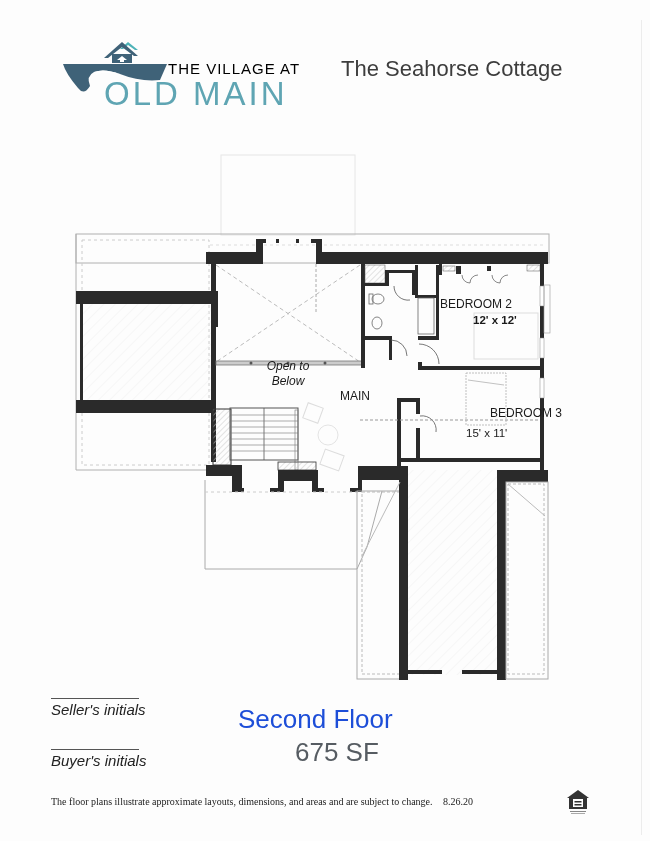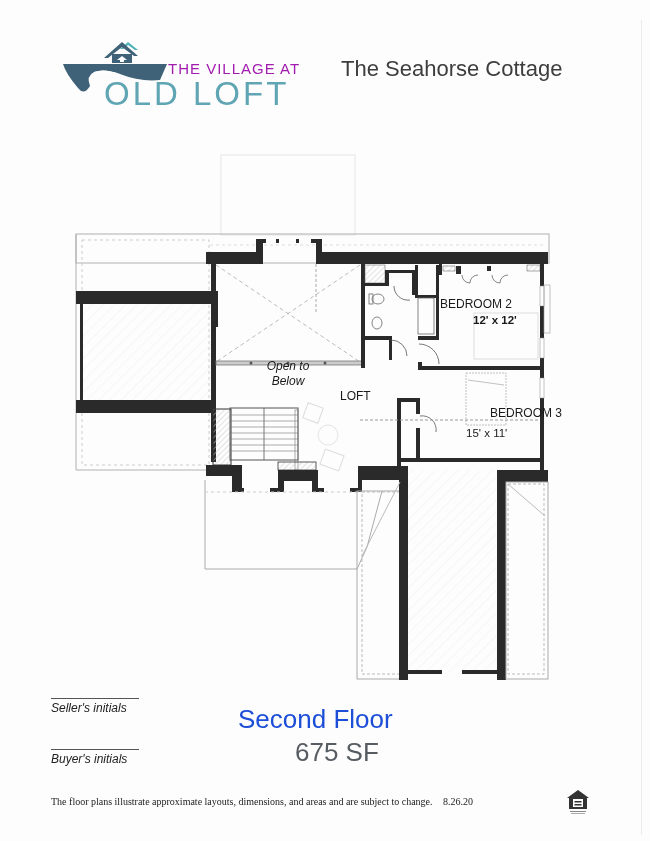--- a/index.html
+++ b/index.html
@@ -1,27 +1,27 @@
 <!DOCTYPE html>
 <html><head>
 <meta charset="utf-8">
 <style>
   html, body { margin:0; padding:0; }
   body { width:650px; height:841px; background:#fdfdfd; position:relative; overflow:hidden; font-family:"Liberation Sans", sans-serif; }
   .abs { position:absolute; }
   .logo-svg { position:absolute; left:60px; top:38px; }
-  .logo-line1 { left:168px; top:60px; font-size:15px; letter-spacing:1px; color:#a21caf; font-family:"Liberation Sans", sans-serif; }
+  .logo-line1 { left:168px; top:60px; font-size:15px; letter-spacing:1px; color:#000000; font-family:"Liberation Sans", sans-serif; }
   .logo-line2 { left:104px; top:77px; font-size:33px; letter-spacing:3px; color:#5fa5b3; font-family:"Liberation Sans", sans-serif; line-height:34px; }
   .cottage-title { left:341px; top:56px; font-size:22px; color:#3d3d3d; }
   .plan { position:absolute; left:0; top:0; }
   .room-label { position:absolute; font-size:12px; color:#1a1a1a; }
   .room-dim { position:absolute; font-size:11.5px; color:#1a1a1a; }
   .open-label { position:absolute; font-size:12px; font-style:italic; color:#1a1a1a; text-align:center; line-height:15px; }
   .init-line { position:absolute; height:1px; background:#555; width:88px; }
-  .init-label { position:absolute; font-size:12px; font-style:italic; color:#222; }
+  .init-label { position:absolute; font-size:15px; font-style:italic; color:#222; }
   .floor-name { left:238px; top:704px; font-size:26px; color:#1d4ed8; }
   .floor-sf { left:295px; top:737px; font-size:26px; color:#565c62; }
   .disclaimer { left:51px; top:796px; font-size:10px; color:#222; font-family:"Liberation Serif", serif; }
   .eho { position:absolute; left:566px; top:789px; }
   .edge-line { position:absolute; left:641px; top:20px; width:1px; height:815px; background:#ececec; }
 </style>
 </head>
 <body>
 
 <svg class="logo-svg" width="110" height="60" viewBox="0 0 110 60">
@@ -30,21 +30,21 @@
 
   <polygon points="62,4 78,18 74,18 62,9 48,20 44,20" fill="#3f6278"></polygon>
   <rect x="52" y="16" width="20" height="9" fill="#3f6278"></rect>
   <polygon points="62,18 57,22 67,22" fill="#ffffff"></polygon>
   <rect x="60" y="21" width="4" height="3" fill="#ffffff"></rect>
 
   <path d="M3,26 L107,26 L100,42 Q80,44 60,36 Q44,30 34,34 Q26,38 30,48 Q24,58 18,50 Q6,36 3,26 Z" fill="#3f6278"></path>
   <path d="M34,34 Q44,30 60,36 Q44,33 36,37 Z" fill="#ffffff"></path>
 </svg>
 <div class="abs logo-line1">THE VILLAGE AT</div>
-<div class="abs logo-line2">OLD LOFT</div>
+<div class="abs logo-line2">OLD MAIN</div>
 
 <div class="abs cottage-title">The Seahorse Cottage</div>
 
 <svg class="plan" width="650" height="700" viewBox="0 0 650 700">
   <defs>
     <pattern id="hatch" width="4" height="4" patternUnits="userSpaceOnUse" patternTransform="rotate(45)">
       <line x1="0" y1="0" x2="0" y2="4" stroke="#c8c8c8" stroke-width="1"></line>
     </pattern>
     <pattern id="hatchLight" width="8" height="8" patternUnits="userSpaceOnUse" patternTransform="rotate(45)">
       <line x1="0" y1="0" x2="0" y2="8" stroke="#f0f0f0" stroke-width="1"></line>
@@ -180,21 +180,21 @@
   <rect x="506" y="482" width="42" height="197" fill="none" stroke="#aaaaaa"></rect>
   <rect x="508" y="484" width="36" height="190" fill="none" stroke="#bbbbbb" stroke-dasharray="3,2"></rect>
   <line x1="508" y1="484" x2="545" y2="516" stroke="#bbbbbb"></line>
   <line x1="400" y1="482" x2="362" y2="556" stroke="#bbbbbb"></line>
 </svg>
 
 <div class="open-label" style="left:258px; top:327px; width:60px;margin-top:32px;">
   <div>Open to</div>
   <div>Below</div>
 </div>
-<div class="room-label" style="left:340px; top:389px;">LOFT</div>
+<div class="room-label" style="left:340px; top:389px;">MAIN</div>
 <div class="room-label" style="left:440px; top:297px;">BEDROOM 2</div>
 <div class="room-dim" style="left:473px; top:314px;font-weight:bold;">12' x 12'</div>
 <div class="room-label" style="left:450px; top:406px;margin-left:40px;">BEDROOM 3</div>
 <div class="room-dim" style="left:466px; top:427px;">15' x 11'</div>
 
 <div class="init-line" style="left:51px; top:698px;"></div>
 <div class="init-label" style="left:51px; top:701px;">Seller's initials</div>
 <div class="init-line" style="left:51px; top:749px;"></div>
 <div class="init-label" style="left:51px; top:752px;">Buyer's initials</div>
 

